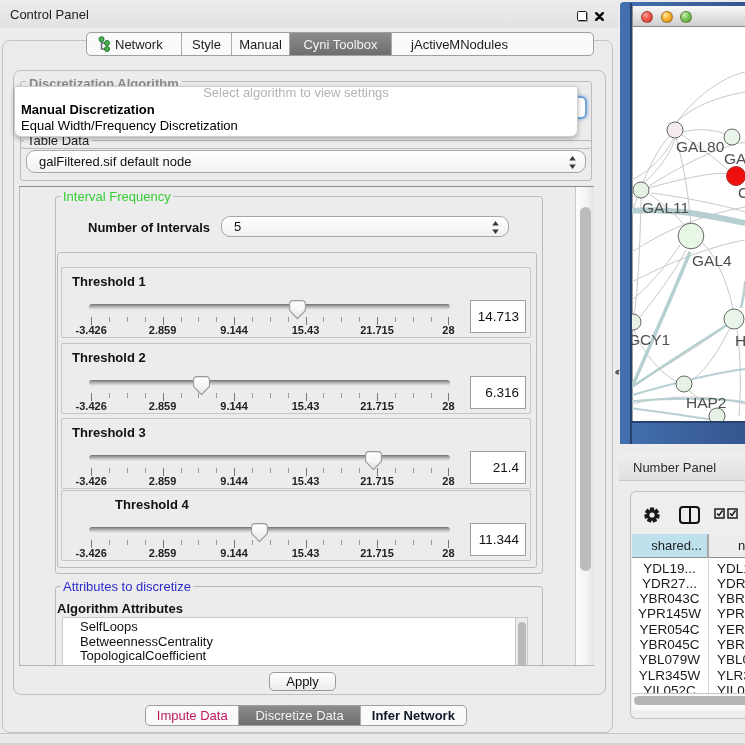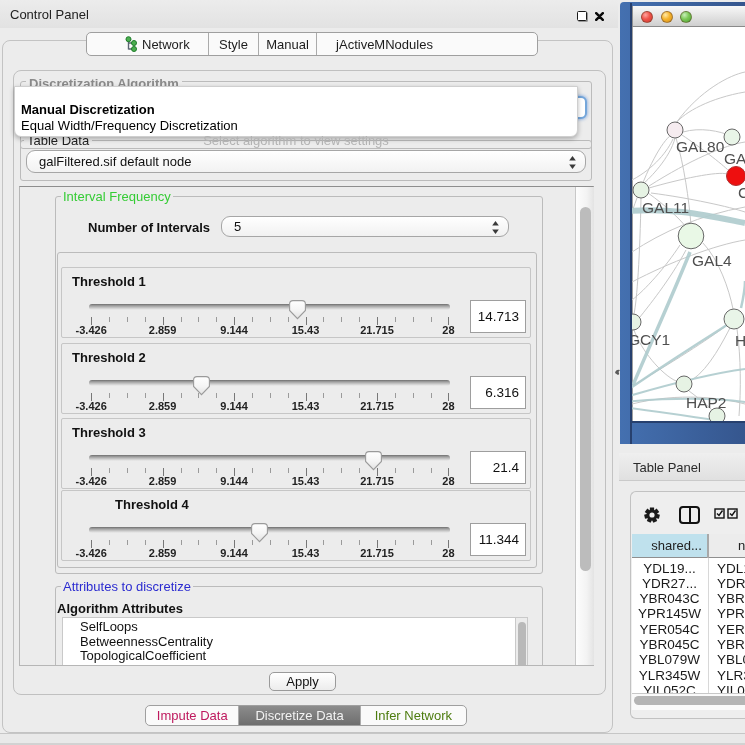--- a/index.html
+++ b/index.html
@@ -7,29 +7,30 @@
 .abs { position:absolute; }
 </style></head><body>
 <div class="abs" style="left:0;top:0;width:618px;height:28px;background:linear-gradient(#ececec,#e2e2e2);"></div>
 <div class="abs" style="left:10px;top:7px;font-size:13px;color:#222;">Control Panel</div>
 <div class="abs" style="left:577px;top:10.5px;width:10px;height:10px;border:1.5px solid #1a1a1a;background:#fff;border-radius:1.5px;box-shadow:1px 1px 0 #9a9a9a;"></div>
 <svg class="abs" style="left:595px;top:12px" width="9" height="9" viewBox="0 0 9 9">
     <path d="M1.2 1.2 L7.8 7.8 M7.8 1.2 L1.2 7.8" stroke="#0a0a0a" stroke-width="2.5" stroke-linecap="round"></path>
   </svg>
 <div class="abs" style="left:2px;top:40px;width:611px;height:693px;background:#ececec;border:1px solid #c3c3c3;border-radius:8px;"></div>
 <div class="abs" style="left:13px;top:70px;width:593px;height:625px;background:#ececec;border:1px solid #c0c0c0;border-radius:8px;"></div>
-<div class="abs" style="left:86px;top:32px;width:452px;height:24px;background:#fafafa;border:1px solid #9f9f9f;border-radius:5px;overflow:hidden;display:flex;padding-left:27px;">
+<div class="abs" style="left:86px;top:32px;width:508px;height:24px;background:#fafafa;border:1px solid #9f9f9f;border-radius:5px;overflow:hidden;display:flex;">
     <div style="width:94px;height:100%;color:#1c1c1c;font-size:13px;display:flex;align-items:center;justify-content:flex-start;padding-left:11px;white-space:nowrap;"><svg width="13" height="16" viewBox="0 0 13 16" style="margin-right:4px;">
         <path d="M3.5 4 L3.5 13.5 M3.5 7 L8 7 M3.5 13 L8 13" stroke="#5a6472" stroke-width="1.4" fill="none"></path>
         <circle cx="3.5" cy="3.2" r="2.5" fill="#4caf50" stroke="#1e7c2a" stroke-width="1"></circle>
         <circle cx="9" cy="7" r="2.5" fill="#4caf50" stroke="#1e7c2a" stroke-width="1"></circle>
         <circle cx="9" cy="13" r="2.5" fill="#4caf50" stroke="#1e7c2a" stroke-width="1"></circle>
       </svg>Network</div>
     <div style="width:50px;height:100%;border-left:1px solid #ababab;color:#1c1c1c;font-size:13px;display:flex;align-items:center;justify-content:center;white-space:nowrap;">Style</div>
     <div style="width:58px;height:100%;border-left:1px solid #ababab;color:#1c1c1c;font-size:13px;display:flex;align-items:center;justify-content:center;white-space:nowrap;">Manual</div>
+    <div style="width:102px;height:100%;background:linear-gradient(#8c8c8c,#6e6e6e);border-left:1px solid #ababab;color:#f3f3f3;font-size:13px;display:flex;align-items:center;justify-content:center;white-space:nowrap;">Cyni Toolbox</div>
     <div style="width:136px;height:100%;border-left:1px solid #ababab;color:#1c1c1c;font-size:13px;display:flex;align-items:center;justify-content:center;white-space:nowrap;">jActiveMNodules</div>
   </div>
 <div class="abs" style="left:20px;top:81px;width:572px;height:68px;border:1px solid #bbb;border-radius:3px;"></div>
 <div class="abs" style="left:26px;top:76px;background:#ececec;padding:0 3px;font-size:13px;font-weight:bold;color:#8a8a8a;">Discretization Algorithm</div>
 <div class="abs" style="left:300px;top:96px;width:287px;height:23px;background:#fff;border:2px solid #74a6da;border-radius:6px;box-shadow:0 0 3px 1px rgba(100,150,220,0.55);"></div>
 <div class="abs" style="left:20px;top:140px;width:572px;height:41px;border:1px solid #bbb;border-radius:3px;"></div>
 <div class="abs" style="left:24px;top:133px;background:#ececec;padding:0 3px;font-size:13px;color:#222;">Table Data</div>
 <div class="abs" style="left:26px;top:150px;width:560px;height:23px;background:linear-gradient(#ffffff,#f2f2f2);border:1px solid #a6a6a6;border-radius:9px;font-size:13px;color:#111;line-height:21px;padding-left:12px;">galFiltered.sif default node<svg width="9" height="15" viewBox="0 0 9 15" style="position:absolute;right:8px;top:4px;">
       <path d="M4.5 1 L7.8 5.5 L1.2 5.5 Z" fill="#3a3a3a"></path>
       <path d="M4.5 14 L7.8 9.5 L1.2 9.5 Z" fill="#3a3a3a"></path>
@@ -216,28 +217,28 @@
       <div style="height:14.7px;line-height:14.7px;padding-left:17px;font-size:13px;color:#111;white-space:nowrap;">BetweennessCentrality</div>
       <div style="height:14.7px;line-height:14.7px;padding-left:17px;font-size:13px;color:#111;white-space:nowrap;">TopologicalCoefficient</div>
       <div style="height:14.7px;line-height:14.7px;padding-left:17px;font-size:13px;color:#111;white-space:nowrap;">NeighborhoodConnectivity</div>
     </div>
 <div class="abs" style="left:496px;top:431px;width:13px;height:80px;background:#ececec;border:1px solid #c9c9c9;"></div>
 <div class="abs" style="left:499px;top:436px;width:8px;height:70px;background:#b9b9b9;border-radius:4px;"></div>
 </div>
 <div class="abs" style="left:575px;top:187px;width:19px;height:478px;background:linear-gradient(90deg,#fdfdfd,#f3f3f3 60%,#e3e3e3);border-left:1px solid #c8c8c8;"></div>
 <div class="abs" style="left:580px;top:207px;width:11px;height:364px;background:#bcbcbc;border-radius:6px;"></div>
 <div class="abs" style="left:14px;top:86px;width:564px;height:51px;background:#fff;border:1px solid #cfcfcf;border-radius:0 0 7px 7px;box-shadow:0 2px 5px rgba(0,0,0,0.28);"></div>
-<div class="abs" style="left:14px;top:86px;width:564px;height:14px;line-height:14px;text-align:center;font-size:13px;color:#b3b3b3;margin-top:48px;">Select algorithm to view settings</div>
+<div class="abs" style="left:14px;top:86px;width:564px;height:14px;line-height:14px;text-align:center;font-size:13px;color:#b3b3b3;">Select algorithm to view settings</div>
 <div class="abs" style="left:21px;top:101.5px;font-size:13px;font-weight:bold;color:#000;">Manual Discretization</div>
 <div class="abs" style="left:21px;top:118px;font-size:13px;color:#000;">Equal Width/Frequency Discretization</div>
 <div class="abs" style="left:269px;top:672px;width:67px;height:19px;background:linear-gradient(#ffffff,#ececec);border:1px solid #9a9a9a;border-radius:5px;font-size:13px;color:#111;text-align:center;line-height:17px;">Apply</div>
 <div class="abs" style="left:145px;top:705px;width:322px;height:21px;background:#fafafa;border:1px solid #9f9f9f;border-radius:5px;overflow:hidden;display:flex;">
     <div style="width:93px;height:100%;color:#be185d;font-size:13px;display:flex;align-items:center;justify-content:center;white-space:nowrap;">Impute Data</div>
     <div style="width:122px;height:100%;background:linear-gradient(#8c8c8c,#6e6e6e);border-left:1px solid #ababab;color:#f3f3f3;font-size:13px;display:flex;align-items:center;justify-content:center;white-space:nowrap;">Discretize Data</div>
-    <div style="width:107px;height:100%;border-left:1px solid #ababab;color:#4d7c0f;font-size:13px;display:flex;align-items:center;justify-content:center;white-space:nowrap;">Infer Network</div>
+    <div style="width:107px;height:100%;border-left:1px solid #ababab;color:#0f172a;font-size:13px;display:flex;align-items:center;justify-content:center;white-space:nowrap;font-weight:bold;">Infer Network</div>
   </div>
 <div class="abs" style="left:0;top:733px;width:745px;height:12px;background:#e9e9e9;border-top:1px solid #c6c6c6;"></div>
 <div class="abs" style="left:0;top:743px;width:745px;height:2px;background:#d2d2d2;"></div>
 <svg class="abs" style="left:614px;top:368px" width="8" height="9" viewBox="0 0 8 9">
     <path d="M1 5 Q2 1 6 2 L4.5 4 Q6 6 4 7 Z" fill="#5a5a5a"></path>
   </svg>
 <div class="abs" style="left:620px;top:2px;width:125px;height:442px;background:linear-gradient(90deg,#4470b0,#35568e);border-radius:4px 0 0 0;"></div>
 <div class="abs" style="left:629.5px;top:3px;width:2.5px;height:441px;background:#27406e;"></div>
 <div class="abs" style="left:632px;top:421px;width:113px;height:2px;background:#27406e;"></div>
 <div class="abs" style="left:632px;top:6px;width:113px;height:21px;background:linear-gradient(#f8f8f8,#cfcfcf);border-left:1px solid #909090;border-bottom:1px solid #8a8a8a;"></div>
@@ -297,21 +298,21 @@
 <text x="724" y="164">GA</text>
 <text x="738" y="198">C</text>
 <text x="642" y="213">GAL11</text>
 <text x="692" y="266">GAL4</text>
 <text x="628" y="345">GCY1</text>
 <text x="735" y="346">H</text>
 <text x="686" y="408">HAP2</text>
 </g>
 </svg>
 <div class="abs" style="left:619px;top:453px;width:126px;height:28px;background:linear-gradient(#efefef,#e0e0e0);border-bottom:1px solid #cacaca;"></div>
-<div class="abs" style="left:633px;top:460px;font-size:13px;color:#2a2a2a;">Table Panel</div>
+<div class="abs" style="left:633px;top:460px;font-size:13px;color:#2a2a2a;">Number Panel</div>
 <div class="abs" style="left:630px;top:491px;width:115px;height:228px;background:#eee;border:1px solid #c2c2c2;border-radius:6px 0 0 6px;border-right:none;"></div>
 <svg class="abs" style="left:644px;top:507px" width="16" height="16" viewBox="0 0 16 16">
 <path fill="#1a1a1a" d="M5.83 3.05 L5.90 0.38 L10.10 0.38 L10.17 3.05 L10.52 3.22 L12.64 1.61 L15.26 4.90 L13.22 6.61 L13.30 6.99 L15.89 7.65 L14.96 11.74 L12.34 11.21 L12.10 11.52 L13.20 13.95 L9.41 15.77 L8.19 13.40 L7.81 13.40 L6.59 15.77 L2.80 13.95 L3.90 11.52 L3.66 11.21 L1.04 11.74 L0.11 7.65 L2.70 6.99 L2.78 6.61 L0.74 4.90 L3.36 1.61 L5.48 3.22 Z"></path>
 <circle cx="8" cy="8" r="2.6" fill="#eee"></circle>
   </svg>
 <div class="abs" style="left:679px;top:506px;width:21px;height:18px;border:2.6px solid #111;border-radius:4px;"></div>
 <div class="abs" style="left:688.5px;top:508px;width:2.4px;height:14px;background:#111;"></div>
 <svg class="abs" style="left:714px;top:508px" width="11" height="11" viewBox="0 0 11 11">
     <rect x="1" y="1" width="9" height="9" fill="none" stroke="#111" stroke-width="1.4"></rect>
     <path d="M3 5.5 L5 7.5 L8.5 2.5" fill="none" stroke="#111" stroke-width="1.4"></path>

